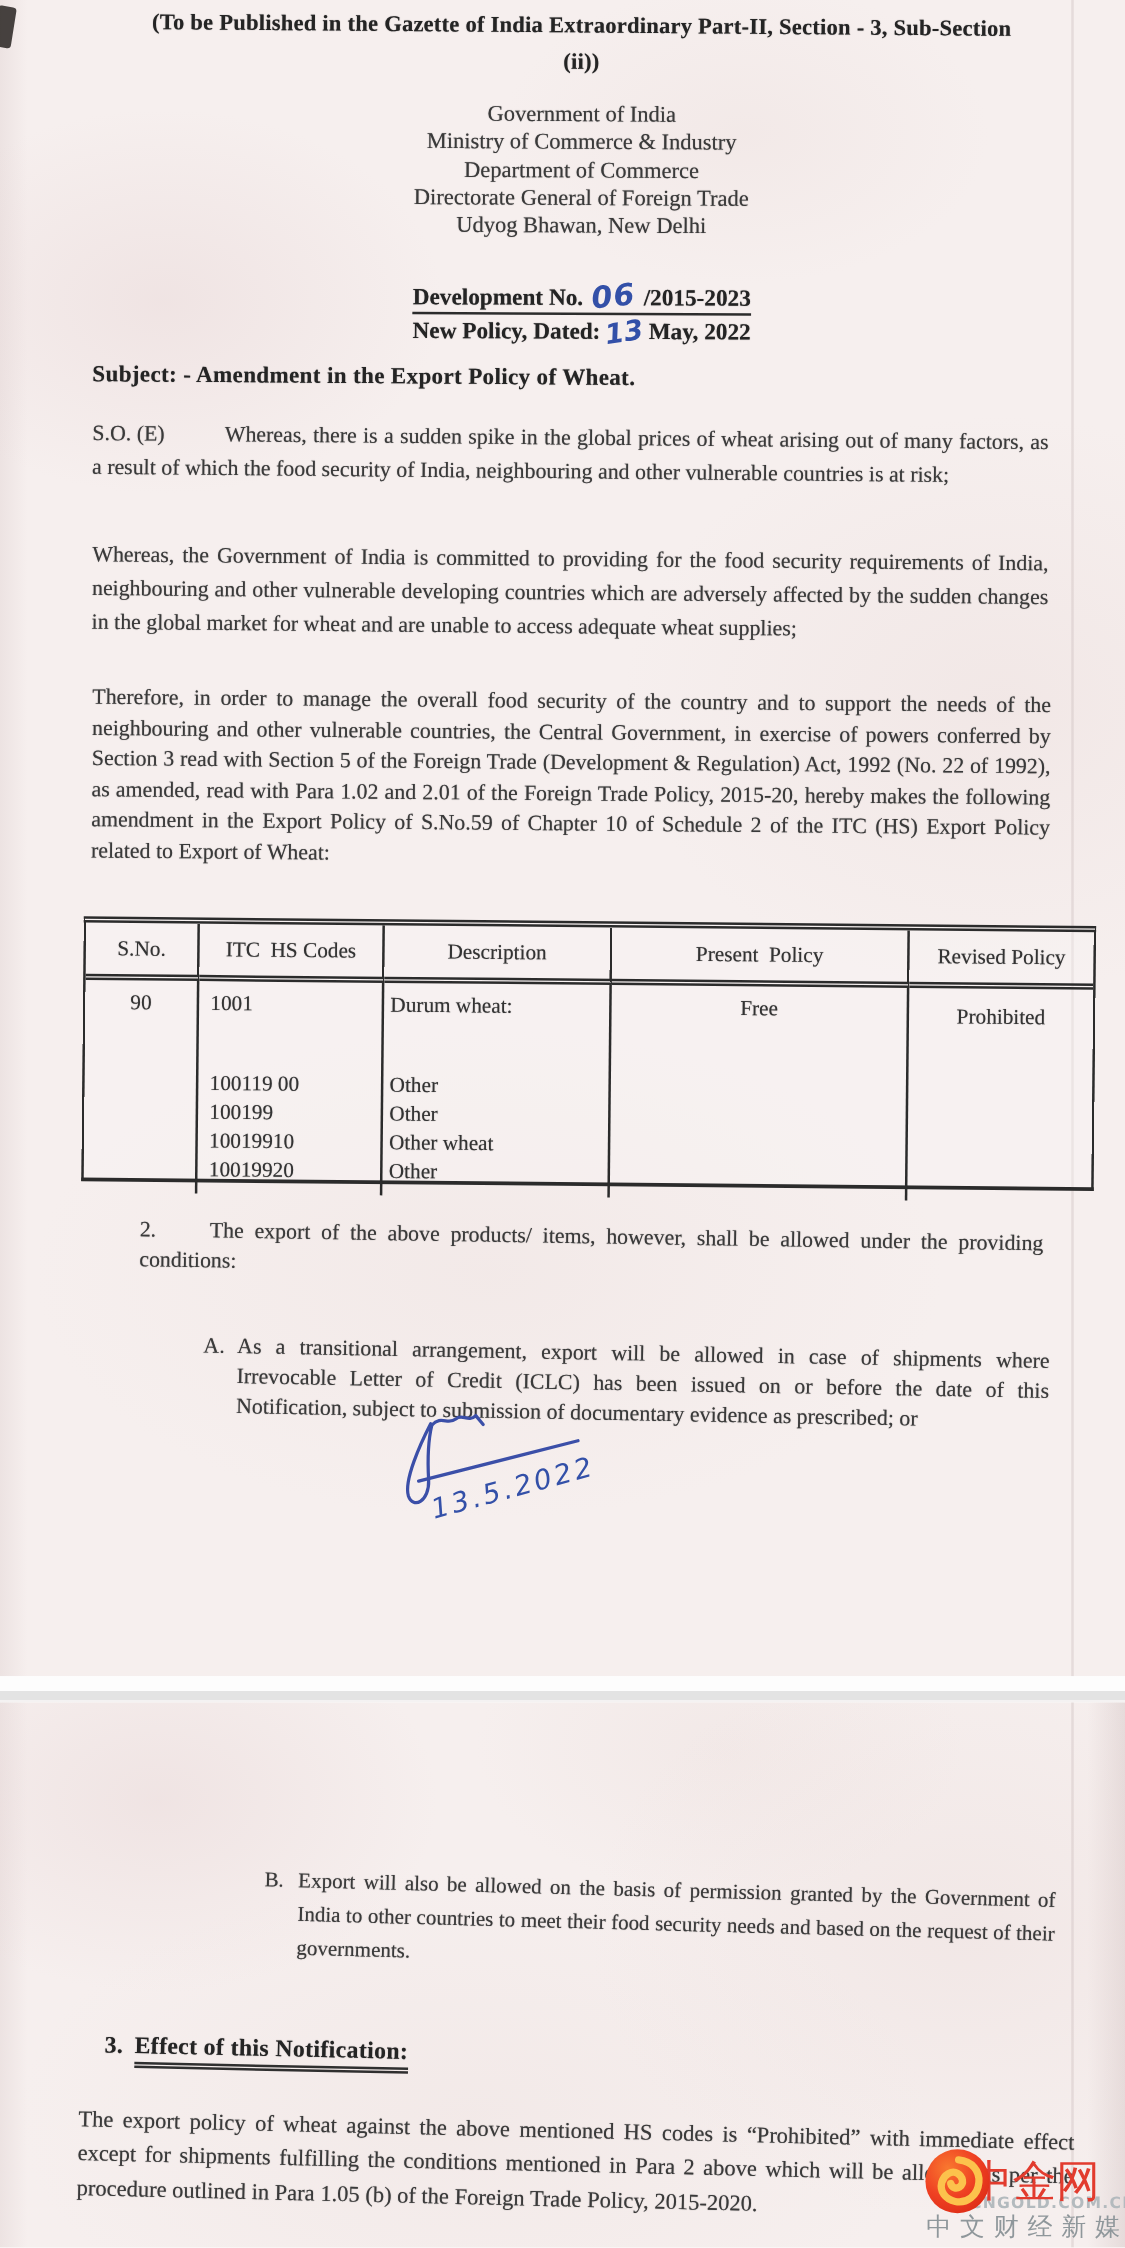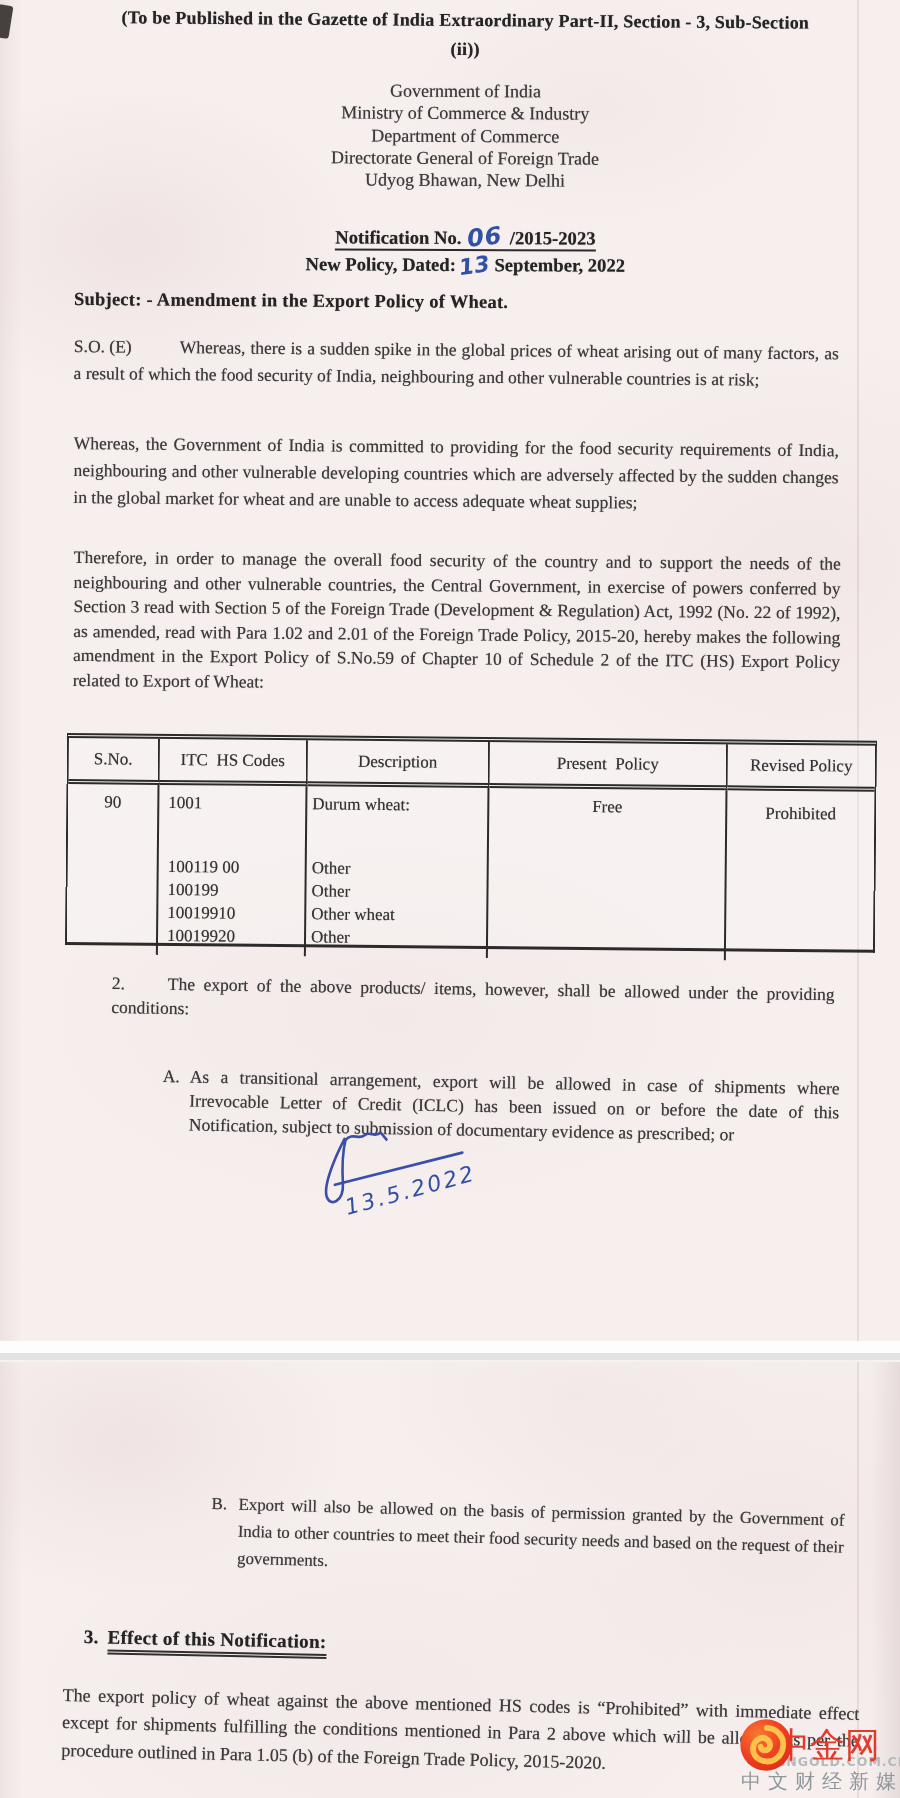--- a/index.html
+++ b/index.html
@@ -111,24 +111,24 @@
     <div class="blk org t">
       <div>Government of India</div>
       <div>Ministry of Commerce &amp; Industry</div>
       <div>Department of Commerce</div>
       <div>Directorate General of Foreign Trade</div>
       <div>Udyog Bhawan, New Delhi</div>
     </div>
 
     <div class="blk notif t">
       <div>
-        <span class="underline"><span>Notification No.</span><span class="hand hand-06">06</span><span>/2015-2023</span></span>
+        <span class="underline"><span>Development No.</span><span class="hand hand-06">06</span><span>/2015-2023</span></span>
       </div>
       <div>
-        <span>New Policy, Dated:</span><span class="hand hand-13">13</span><span>September, 2022</span>
+        <span>New Policy, Dated:</span><span class="hand hand-13">13</span><span>May, 2022</span>
       </div>
     </div>
 
     <div class="blk subject t bold">Subject: - Amendment in the Export Policy of Wheat.</div>
 
     <div class="blk para p-so t">
       <span class="so-label">S.O. (E)</span><span>Whereas, there is a sudden spike in the global prices of wheat arising out of many factors, as a result of which the food security of India, neighbouring and other vulnerable countries is at risk;</span>
     </div>
 
     <div class="blk para p-whereas t">Whereas, the Government of India is committed to providing for the food security requirements of India, neighbouring and other vulnerable developing countries which are adversely affected by the sudden changes in the global market for wheat and are unable to access adequate wheat supplies;</div>

